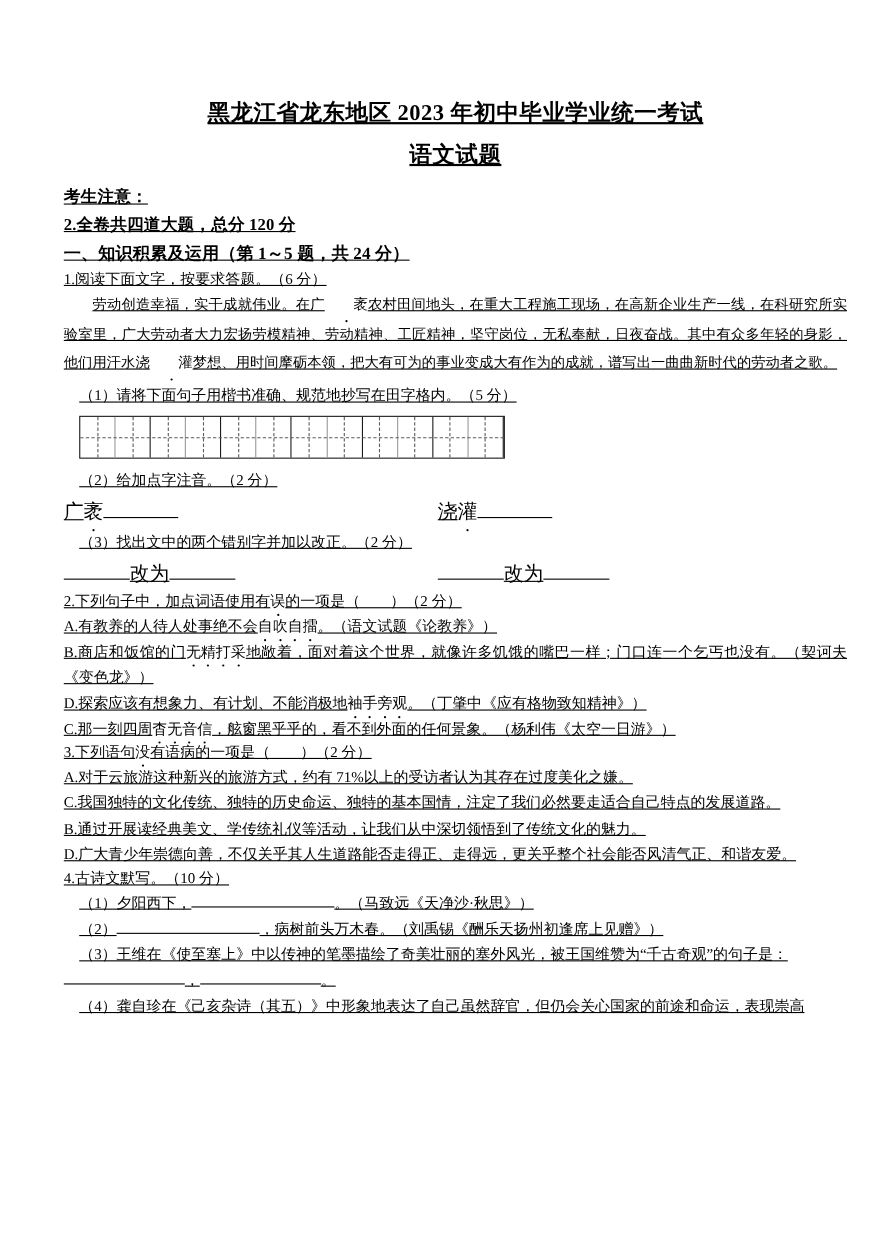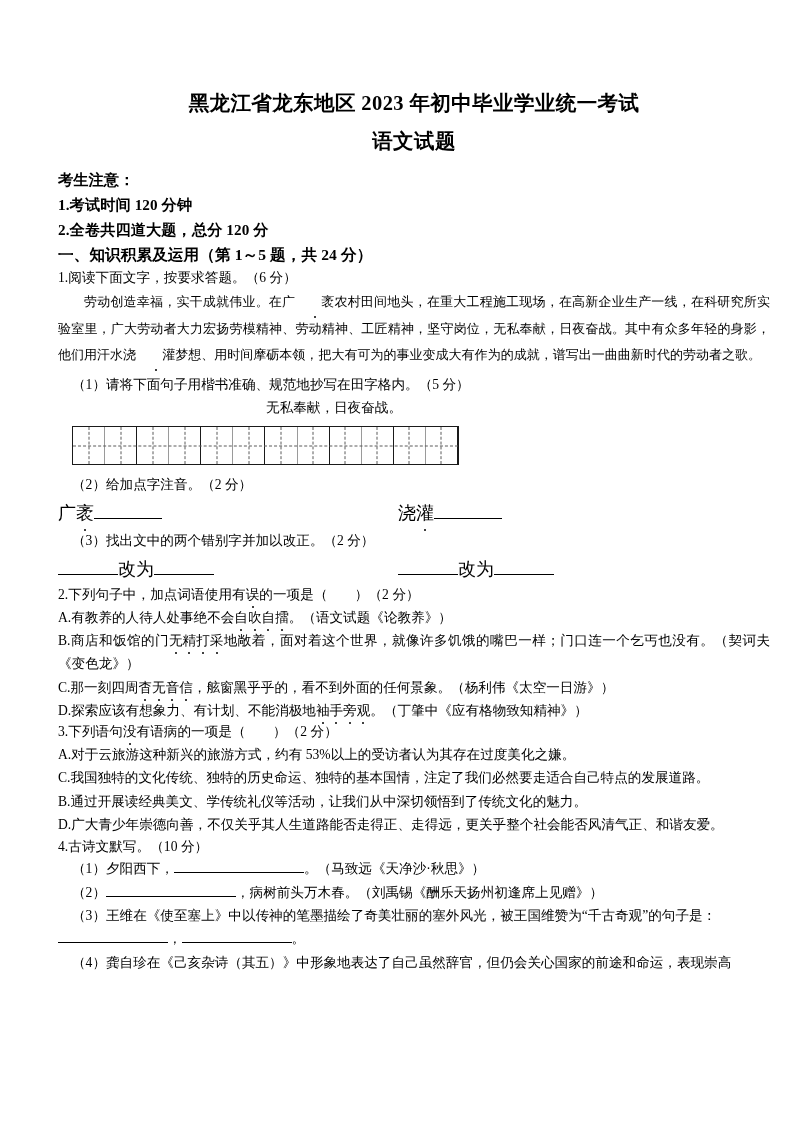--- a/index.html
+++ b/index.html
@@ -14,20 +14,21 @@
     color: #000000;
     position: relative;
     overflow: hidden;
   }
   .page {
     width: 793px;
     height: 1122px;
     box-sizing: border-box;
     padding: 90px 23px 0 58px;
     position: relative;
+    text-decoration: underline;
   }
 
   
   .doc-title {
     text-align: center;
     font-weight: bold;
     font-size: 20.5px;
     letter-spacing: 0.4px;
     margin: 0 0 11px 0;
     line-height: 1.3;
@@ -171,33 +172,31 @@
 </style>
 </head>
 <body>
 
 <div class="page">
 
   <h1 class="doc-title">黑龙江省龙东地区 2023 年初中毕业学业统一考试</h1>
   <h2 class="doc-subtitle">语文试题</h2>
 
   <p class="notice-line">考生注意：</p>
-  <p class="notice-line">1.考试时间 120 分钟</p>
   <p class="notice-line">2.全卷共四道大题，总分 120 分</p>
 
   <p class="section-head">一、知识积累及运用（第 1～5 题，共 24 分）</p>
 
   <p class="q-line">1.阅读下面文字，按要求答题。（6 分）</p>
 
   <p class="para para-indent"><span>劳动创造幸福，实干成就伟业。在广</span><span class="dot">袤</span><span>农村田间地头，在重大工程施工现场，在高新企业生产一线，在科研究所实验室里，广大劳动者大力宏扬劳模精神、劳动精神、工匠精神，坚守岗位，无私奉献，日夜奋战。其中有众多年轻的身影，他们用汗水浇</span><span class="dot">灌</span><span>梦想、用时间摩砺本领，把大有可为的事业变成大有作为的成就，谱写出一曲曲新时代的劳动者之歌。</span></p>
 
   <div class="gap-s"></div>
 
   <p class="sub-q">（1）请将下面句子用楷书准确、规范地抄写在田字格内。（5 分）</p>
-  <p class="center-sentence">无私奉献，日夜奋战。</p>
 
   <div class="tianzige">
     <div class="tz-cell">
         <span class="v"></span>
       </div>
     <div class="tz-cell">
         <span class="v"></span>
       </div>
     <div class="tz-cell">
         <span class="v"></span>
@@ -245,27 +244,27 @@
     <div class="col-a"><span class="blank b-60"></span><span>改为</span><span class="blank b-60"></span></div>
     <div><span class="blank b-60"></span><span>改为</span><span class="blank b-60"></span></div>
   </div>
 
   <p class="q-line"><span>2.下列句子中，加点词语使用有</span><span class="dot">误</span><span>的一项是（　　）（2 分）</span></p>
 
   <p class="opt"><span>A.</span><span>有教养的人待人处事绝不会</span><span class="dotted-group"><span class="dot">自</span><span class="dot">吹</span><span class="dot">自</span><span class="dot">擂</span></span><span>。（语文试题《论教养》）</span></p>
 
   <p class="opt"><span>B.</span><span>商店和饭馆的门</span><span class="dotted-group"><span class="dot">无</span><span class="dot">精</span><span class="dot">打</span><span class="dot">采</span></span><span>地敞着，面对着这个世界，就像许多饥饿的嘴巴一样；门口连一个乞丐也没有。（契诃夫《变色龙》）</span></p>
 
+  <p class="opt"><span>D.</span><span>探索应该有想象力、有计划、不能消极地</span><span class="dotted-group"><span class="dot">袖</span><span class="dot">手</span><span class="dot">旁</span><span class="dot">观</span></span><span>。（丁肇中《应有格物致知精神》）</span></p>
+
   <p class="opt"><span>C.</span><span>那一刻四周</span><span class="dotted-group"><span class="dot">杳</span><span class="dot">无</span><span class="dot">音</span><span class="dot">信</span></span><span>，舷窗黑乎乎的，看不到外面的任何景象。（杨利伟《太空一日游》）</span></p>
 
-  <p class="opt"><span>D.</span><span>探索应该有想象力、有计划、不能消极地</span><span class="dotted-group"><span class="dot">袖</span><span class="dot">手</span><span class="dot">旁</span><span class="dot">观</span></span><span>。（丁肇中《应有格物致知精神》）</span></p>
-
   <p class="q-line"><span>3.下列语句</span><span class="dot">没</span><span>有语病的一项是（　　）（2 分）</span></p>
 
-  <p class="opt">A.对于云旅游这种新兴的旅游方式，约有 53%以上的受访者认为其存在过度美化之嫌。</p>
+  <p class="opt">A.对于云旅游这种新兴的旅游方式，约有 71%以上的受访者认为其存在过度美化之嫌。</p>
   <p class="opt">C.我国独特的文化传统、独特的历史命运、独特的基本国情，注定了我们必然要走适合自己特点的发展道路。</p>
   <p class="opt">B.通过开展读经典美文、学传统礼仪等活动，让我们从中深切领悟到了传统文化的魅力。</p>
   <p class="opt">D.广大青少年崇德向善，不仅关乎其人生道路能否走得正、走得远，更关乎整个社会能否风清气正、和谐友爱。</p>
 
   <p class="q-line">4.古诗文默写。（10 分）</p>
 
   <p class="sub-q"><span>（1）夕阳西下，</span><span class="blank b-130"></span><span>。（马致远《天净沙·秋思》）</span></p>
 
   <p class="sub-q"><span>（2）</span><span class="blank b-130"></span><span>，病树前头万木春。（刘禹锡《酬乐天扬州初逢席上见赠》）</span></p>
 

